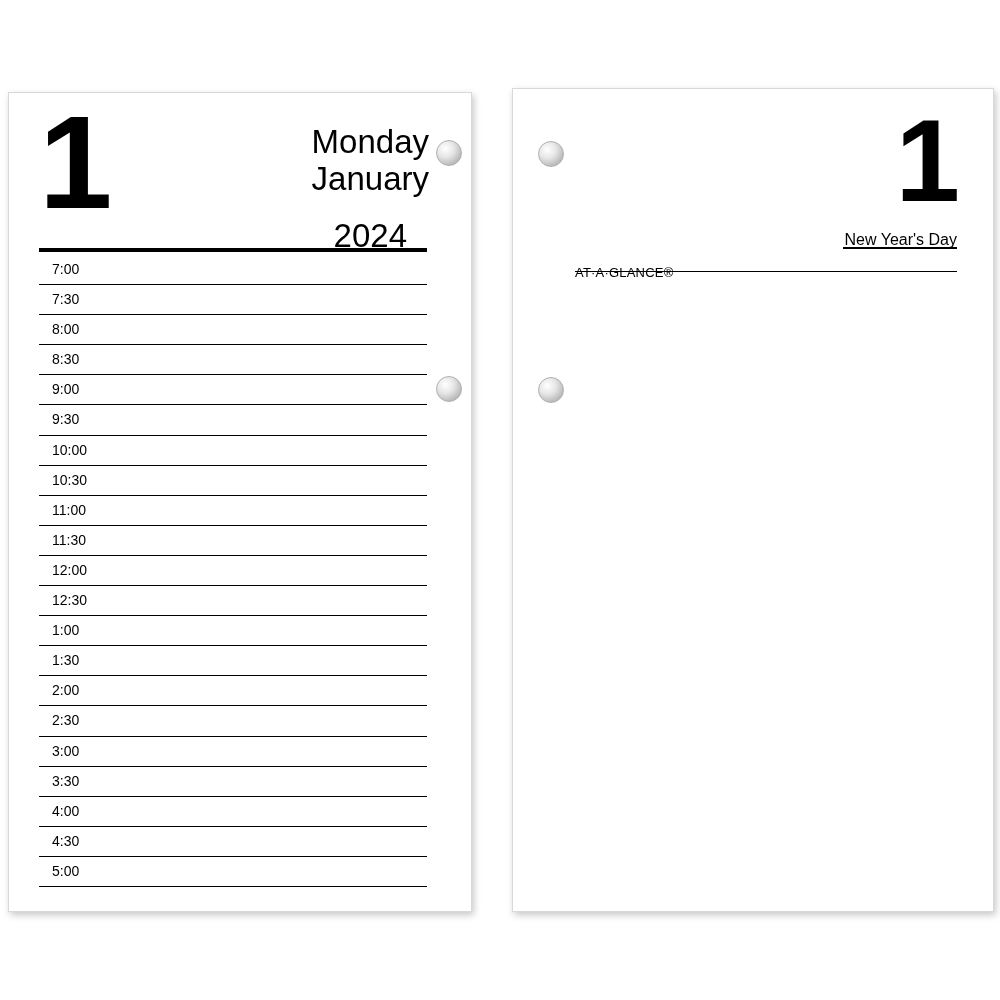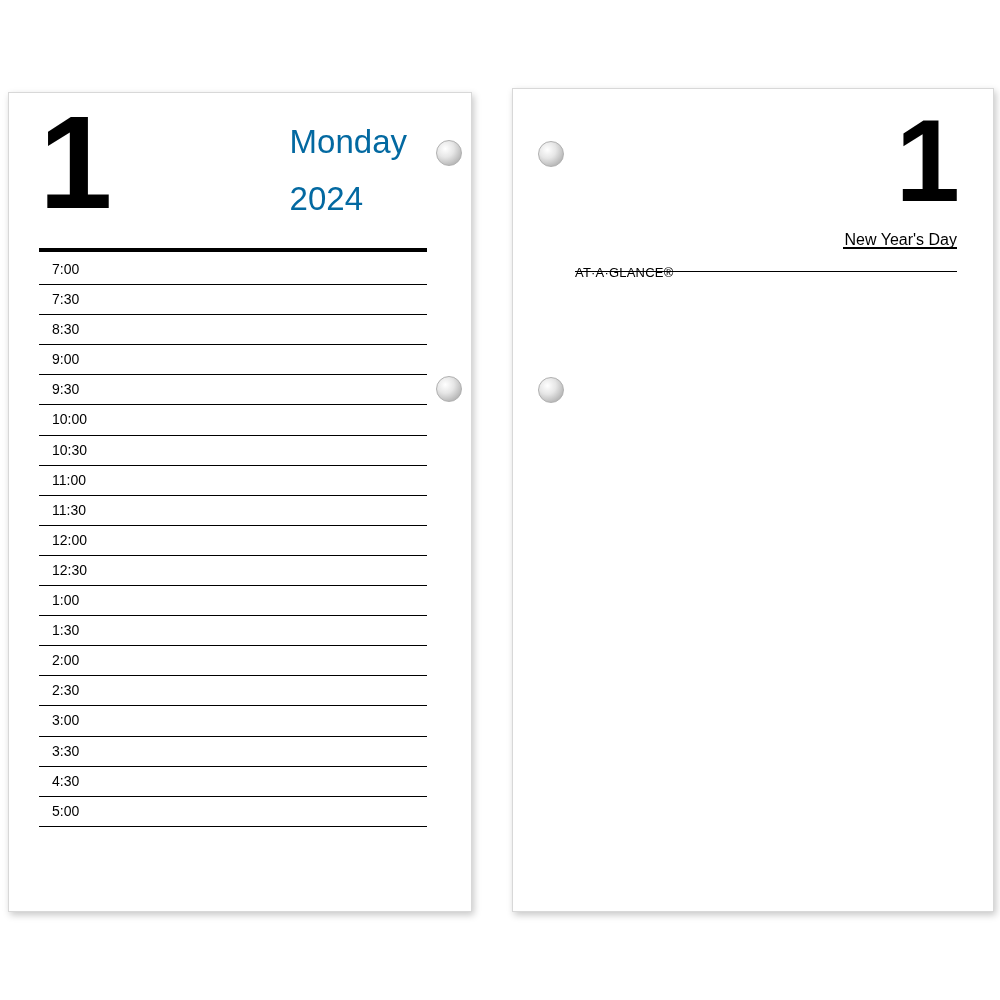--- a/index.html
+++ b/index.html
@@ -58,24 +58,24 @@
     left: 30px;
     top: 16px;
     font-size: 132px;
     line-height: 108px;
     font-weight: bold;
     letter-spacing: -4px;
     color: #000;
   }
   .date-block {
     position: absolute;
-    right: 64px;
+    right: 42px;
     top: 30px;
-    text-align: left;
-    color: #0369a1;
+    text-align: center;
+    color: #000000;
   }
   .date-weekday { font-size: 33px; line-height: 37px; }
   .date-month   { font-size: 33px; line-height: 37px; }
   .date-year    { font-size: 33px; line-height: 37px; margin-top: 20px; }
 
   .rule-thick {
     position: absolute;
     left: 30px;
     right: 44px;
     top: 155px;
@@ -163,33 +163,37 @@
 <body>
 
 <div id="root">
 
   <div class="page page-left">
 
     <div class="big-day">1</div>
 
     <div class="date-block">
       <div class="date-weekday">Monday</div>
+      <div class="date-month">January</div>
       <div class="date-year">2024</div>
     </div>
 
     <div class="rule-thick"></div>
 
     <div class="times" id="time-rows">
         <div class="time-row">
           <span class="t">7:00</span>
         </div>
         <div class="time-row">
           <span class="t">7:30</span>
         </div>
         <div class="time-row">
+          <span class="t">8:00</span>
+        </div>
+        <div class="time-row">
           <span class="t">8:30</span>
         </div>
         <div class="time-row">
           <span class="t">9:00</span>
         </div>
         <div class="time-row">
           <span class="t">9:30</span>
         </div>
         <div class="time-row">
           <span class="t">10:00</span>
@@ -219,20 +223,23 @@
           <span class="t">2:00</span>
         </div>
         <div class="time-row">
           <span class="t">2:30</span>
         </div>
         <div class="time-row">
           <span class="t">3:00</span>
         </div>
         <div class="time-row">
           <span class="t">3:30</span>
+        </div>
+        <div class="time-row">
+          <span class="t">4:00</span>
         </div>
         <div class="time-row">
           <span class="t">4:30</span>
         </div>
         <div class="time-row">
           <span class="t">5:00</span>
         </div>
       </div>
   </div>
 

